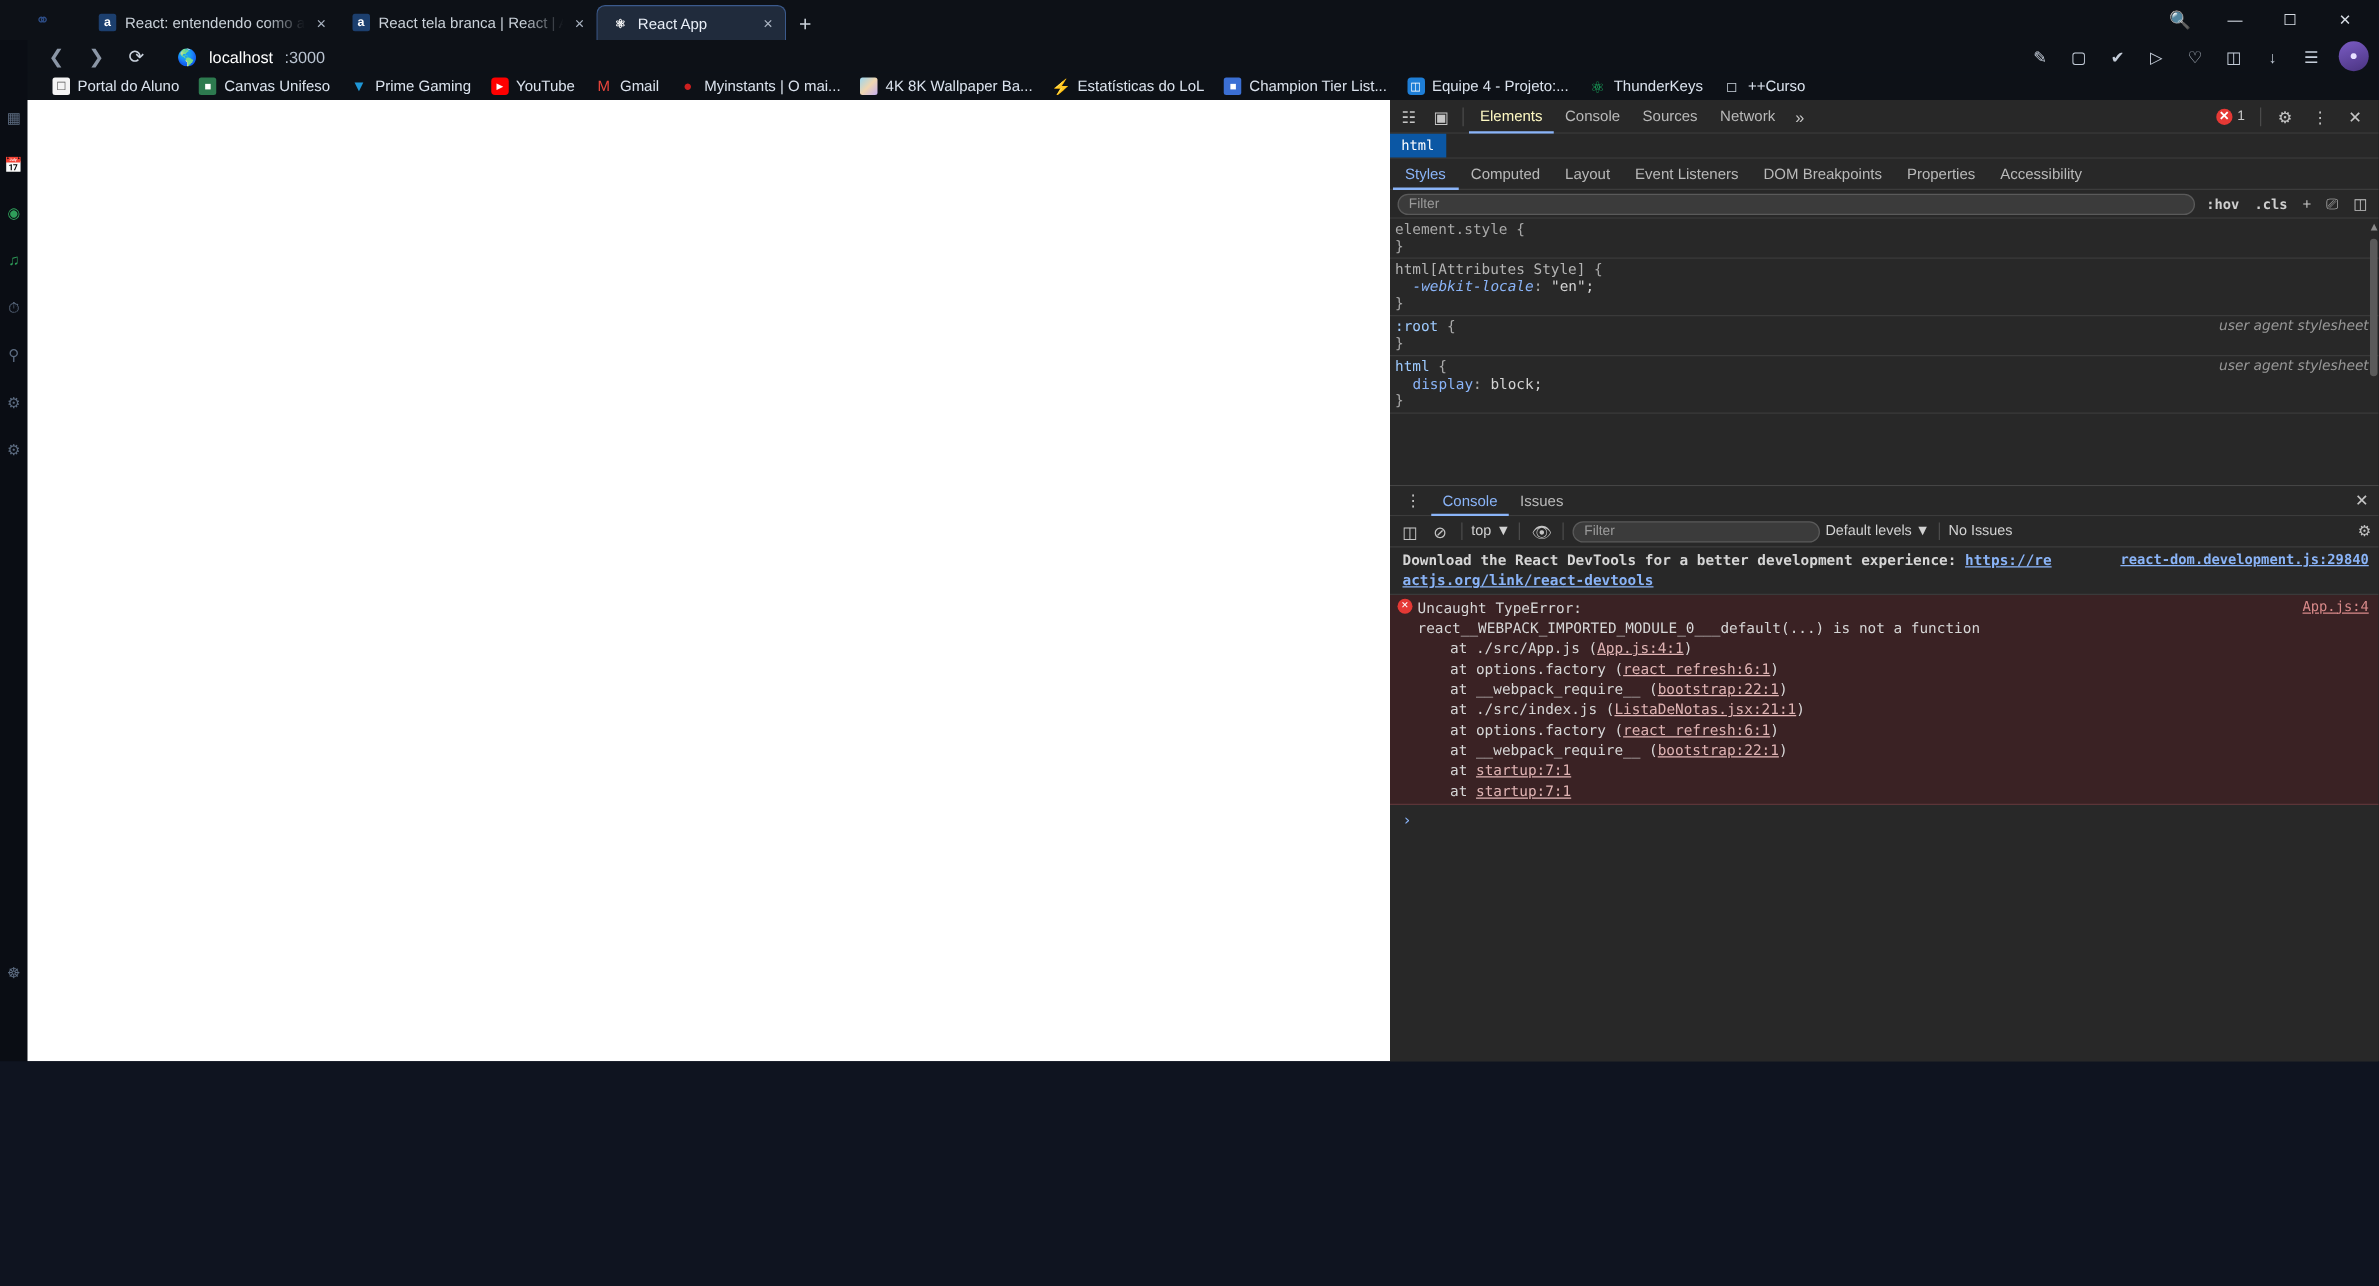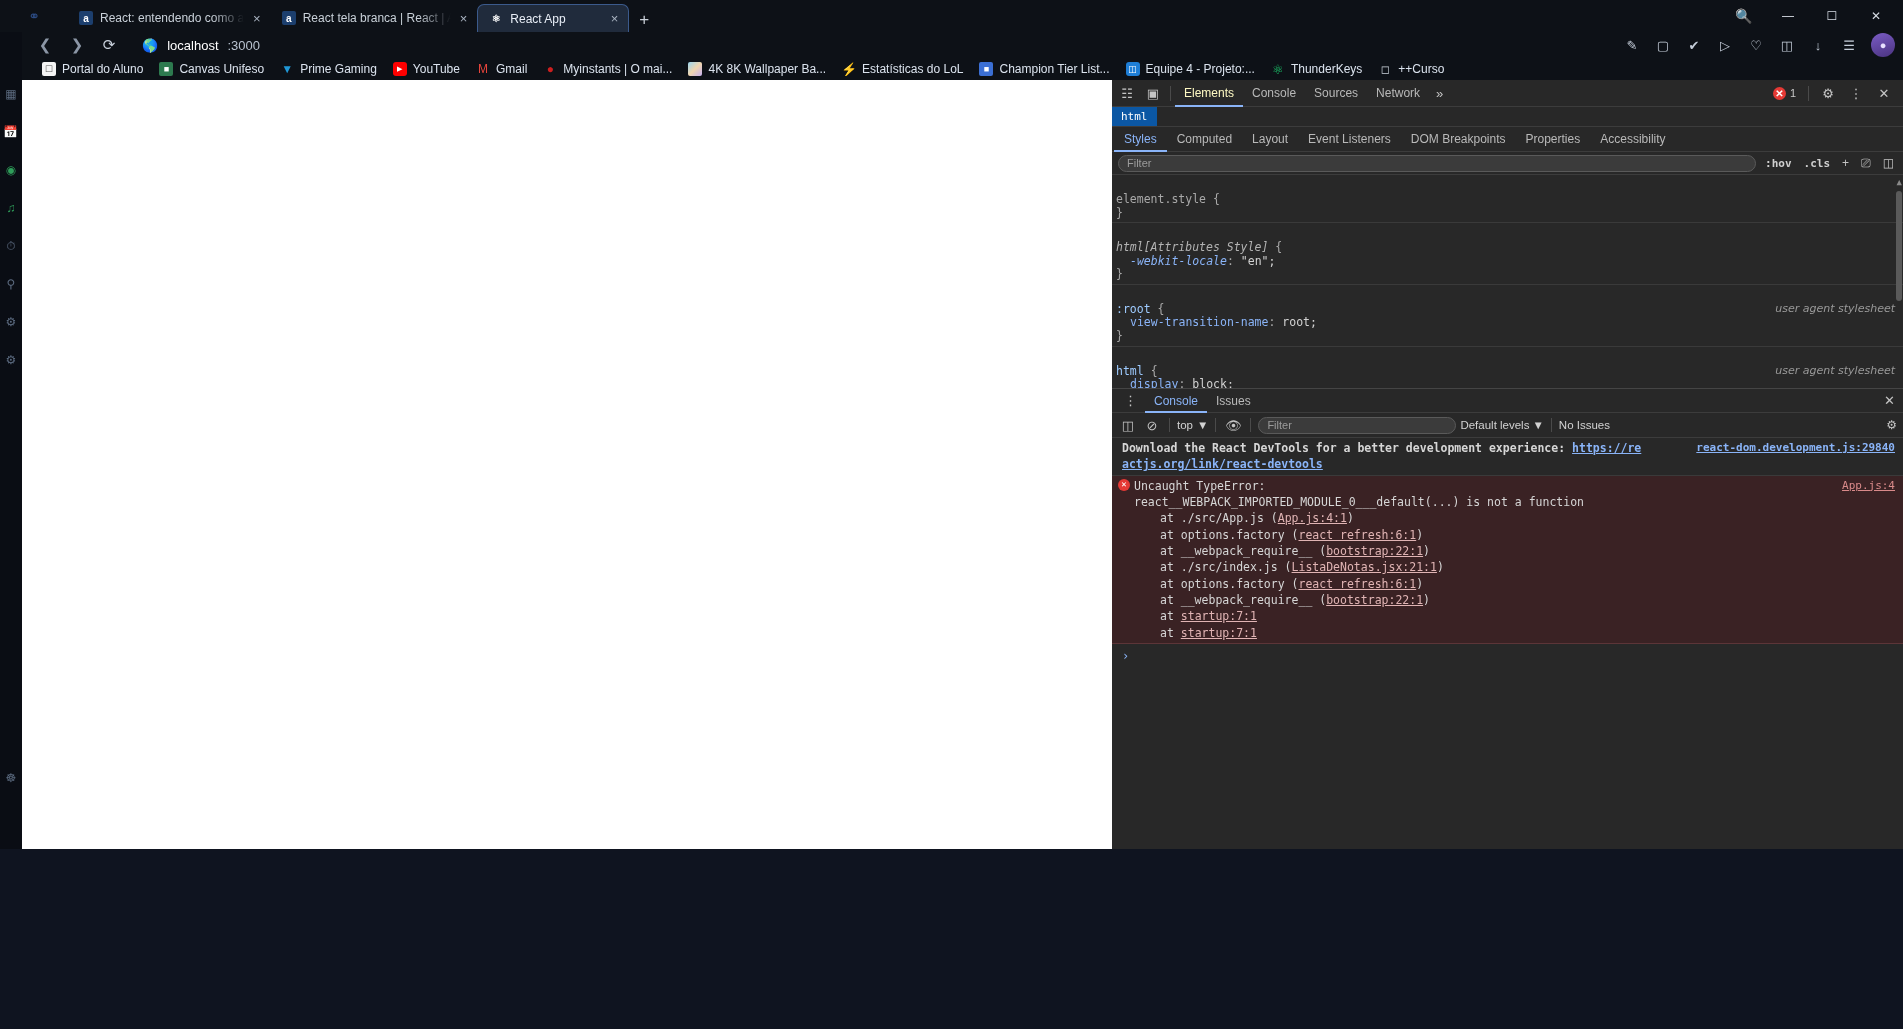--- a/index.html
+++ b/index.html
@@ -190,23 +190,23 @@
     color: #9b9b9b; font-size: 11px; padding: 0 8px; display: flex; align-items: center;
   }
   .hov-btn { color: #cfcfcf; font-size: 11px; font-family: "DejaVu Sans Mono", monospace; font-weight:bold; padding: 0 3px; }
   .mini-ic { color: #c5c5c5; font-size: 12px; padding: 0 3px; }
 
   .styles-body {
     flex: 1; overflow: hidden; position: relative;
     background: #282828;
     font-family: "DejaVu Sans Mono", monospace; font-size: 11.5px; line-height: 1.18;
   }
-  .rule { padding: 2px 0 2px 4px; border-bottom: 1px solid #3a3a3a; position: relative; margin-top: 16px; }
+  .rule { padding: 2px 0 2px 4px; border-bottom: 1px solid #3a3a3a; position: relative; }
   .sel { color: #a9a9a9; }
-  .sel-em { color: #b3b3b3; font-style: italic; }
+  .sel-em { color: #b3b3b3; }
   .sel-blue { color: #9ecbff; }
   .prop { color: #8ab4f8; padding-left: 14px; }
   .prop-it { color: #8ab4f8; font-style: italic; padding-left: 14px; }
   .val { color: #d3d3d3; }
   .brace { color: #a9a9a9; }
   .origin { position: absolute; right: 8px; top: 2px; color: #999; font-style: italic; font-size: 11px;
     font-family: "DejaVu Sans", sans-serif; }
 
   
   .boxmodel {
@@ -463,21 +463,20 @@
       <div class="rule">
         <div><span class="sel-em">html[Attributes Style]</span> <span class="brace">{</span></div>
         <div><span class="prop-it">-webkit-locale</span><span class="brace">: </span><span class="val">"en";</span></div>
         <div><span class="brace">}</span></div>
       </div>
 
       <div class="rule">
         <div><span class="sel-blue">:root</span> <span class="brace">{</span>
           <span class="origin">user agent stylesheet</span>
         </div>
-        <div><span class="prop">view-transition-name</span><span class="brace">: </span><span class="val">root;</span></div>
         <div><span class="brace">}</span></div>
       </div>
 
       <div class="rule">
         <div><span class="sel-blue">html</span> <span class="brace">{</span>
           <span class="origin">user agent stylesheet</span>
         </div>
         <div><span class="prop">display</span><span class="brace">: </span><span class="val">block;</span></div>
         <div><span class="brace">}</span></div>
       </div>

